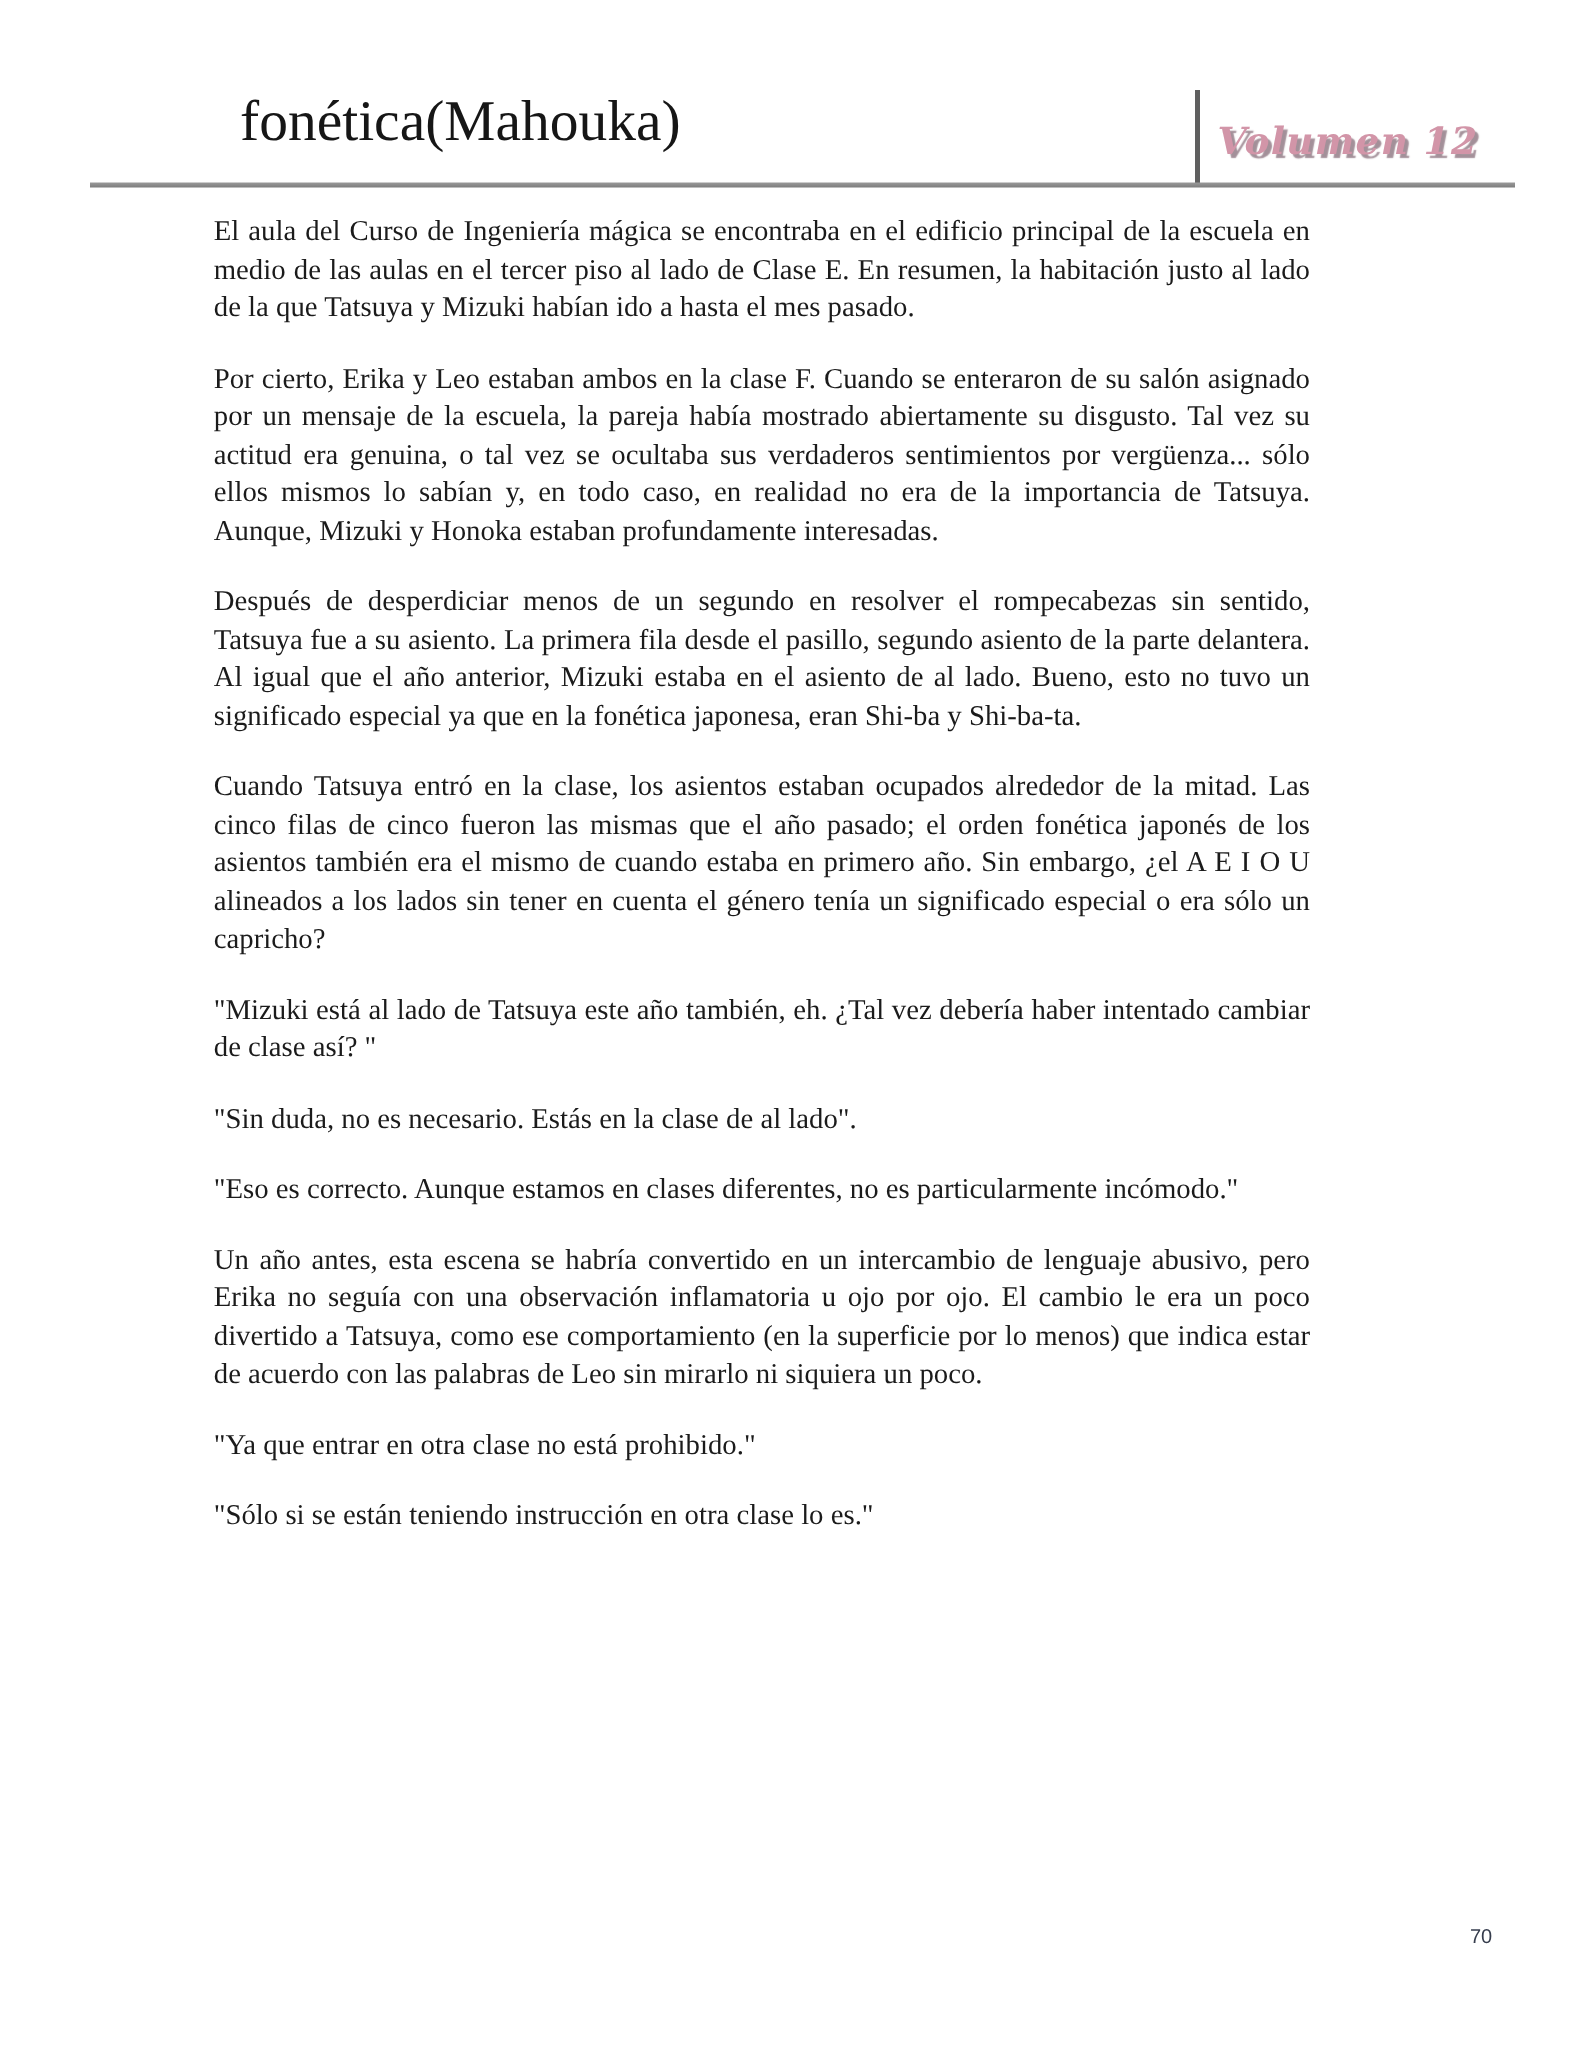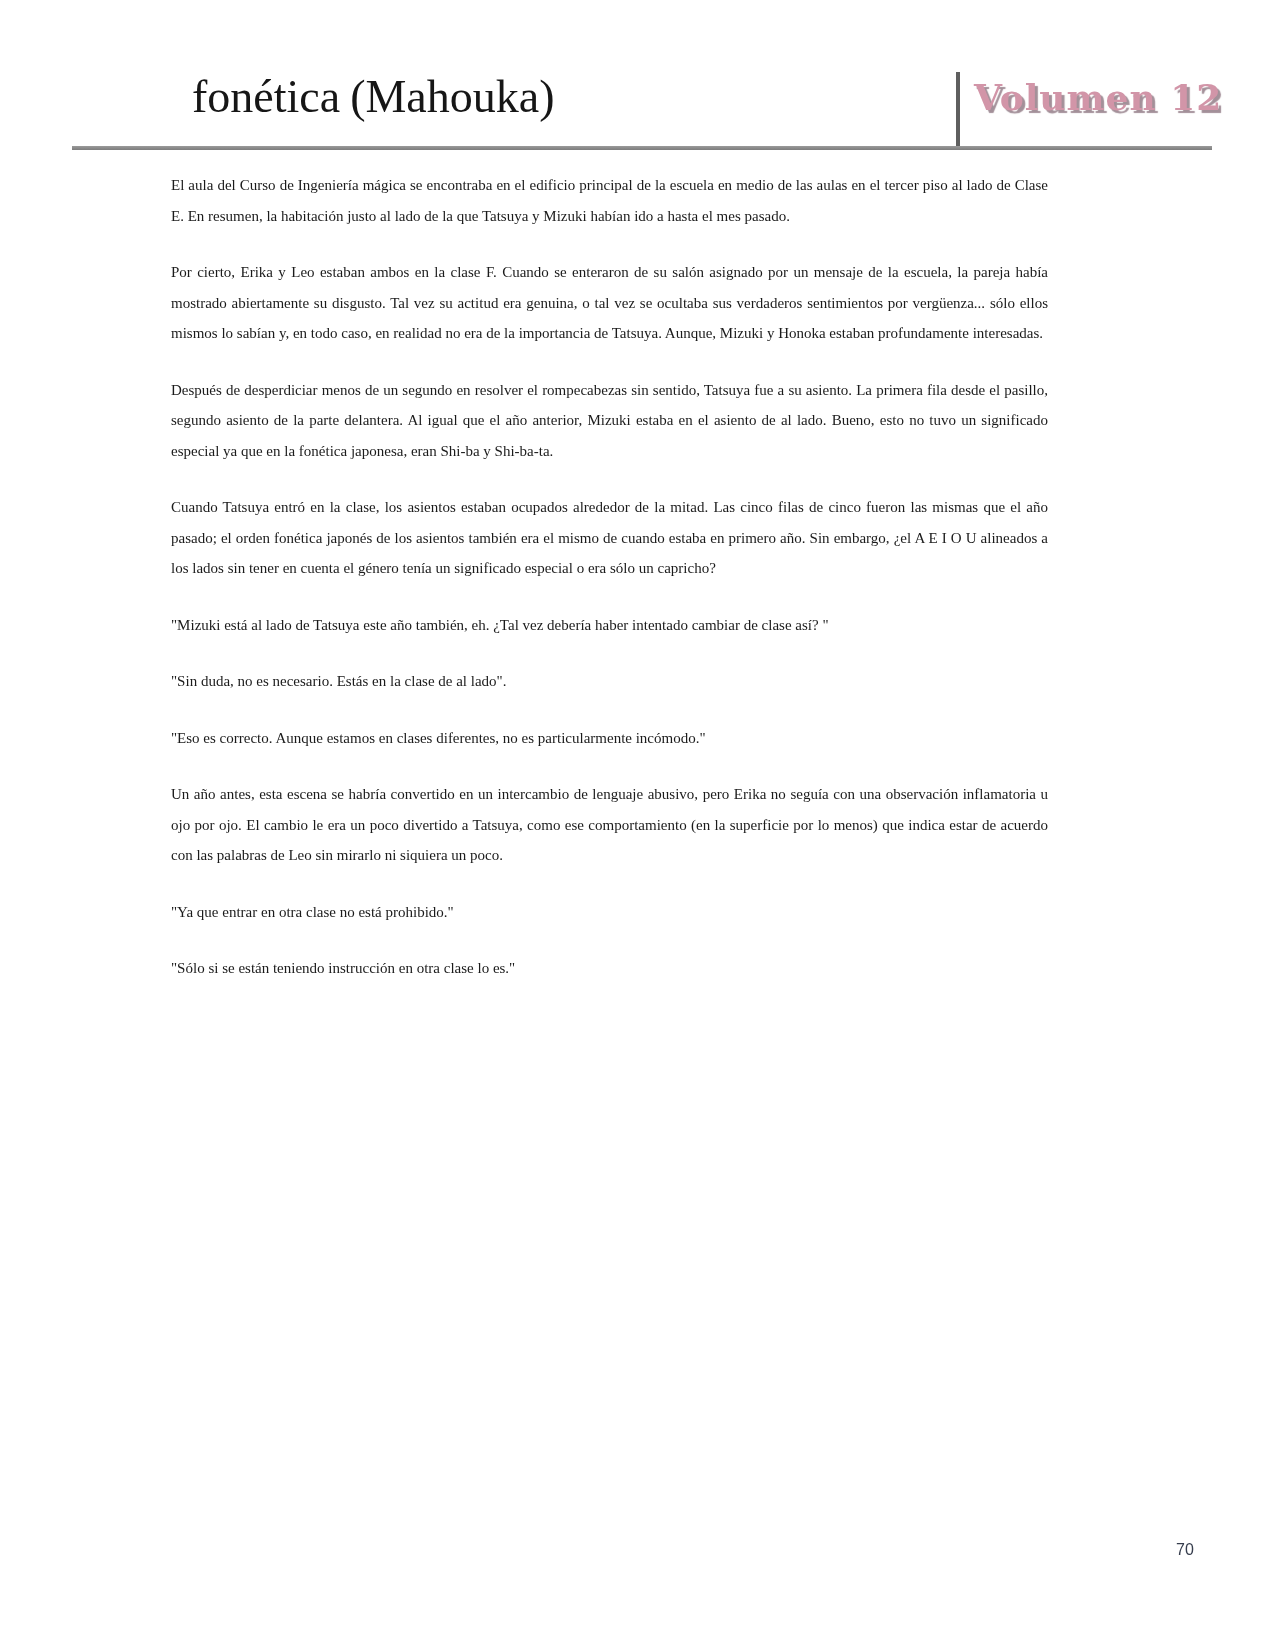--- a/index.html
+++ b/index.html
@@ -25,50 +25,51 @@
   }
   .page-title{
     position:absolute;
     left:192px;top:70px;
     font-size:46px;
     font-weight:400;
     color:#161616;
     white-space:nowrap;
     font-family:"Liberation Serif","DejaVu Serif",serif;
   }
-  .title-latin{margin-left:10px;}
+  .title-latin{}
   .header-divider{
     position:absolute;
     left:956px;top:72px;
     width:4px;height:76px;
     background:var(--divider-gray);
   }
   .volume-label{
     position:absolute;
-    left:974px;top:76px;
+    left:974px;top:96px;
     font-family:"DejaVu Serif","Liberation Serif",serif;
     font-weight:700;
-    font-size:36px;
+    font-size:30px;
     letter-spacing:1px;
     color:var(--volume-pink);
     text-shadow:3px 3px 1px var(--volume-shadow);
     white-space:nowrap;
+    font-style:italic;
   }
   .header-rule{
     position:absolute;
     left:72px;top:146px;
     width:1140px;height:4px;
     background:linear-gradient(to bottom,#9a9a9a 0%, #7d7d7d 100%);
   }
   .body-text{
     position:absolute;
     left:171px;top:170px;
     width:877px;
     color:var(--text-black);
-    font-size:15px;
+    font-size:23px;
     line-height:30.5px;
     text-align:justify;
   }
   .body-text p{margin:0 0 26px 0;}
   .body-text p:last-child{margin-bottom:0;}
   .page-number{
     position:absolute;
     left:1176px;top:1541px;
     font-family:"Liberation Sans", sans-serif;
     font-size:16px;

